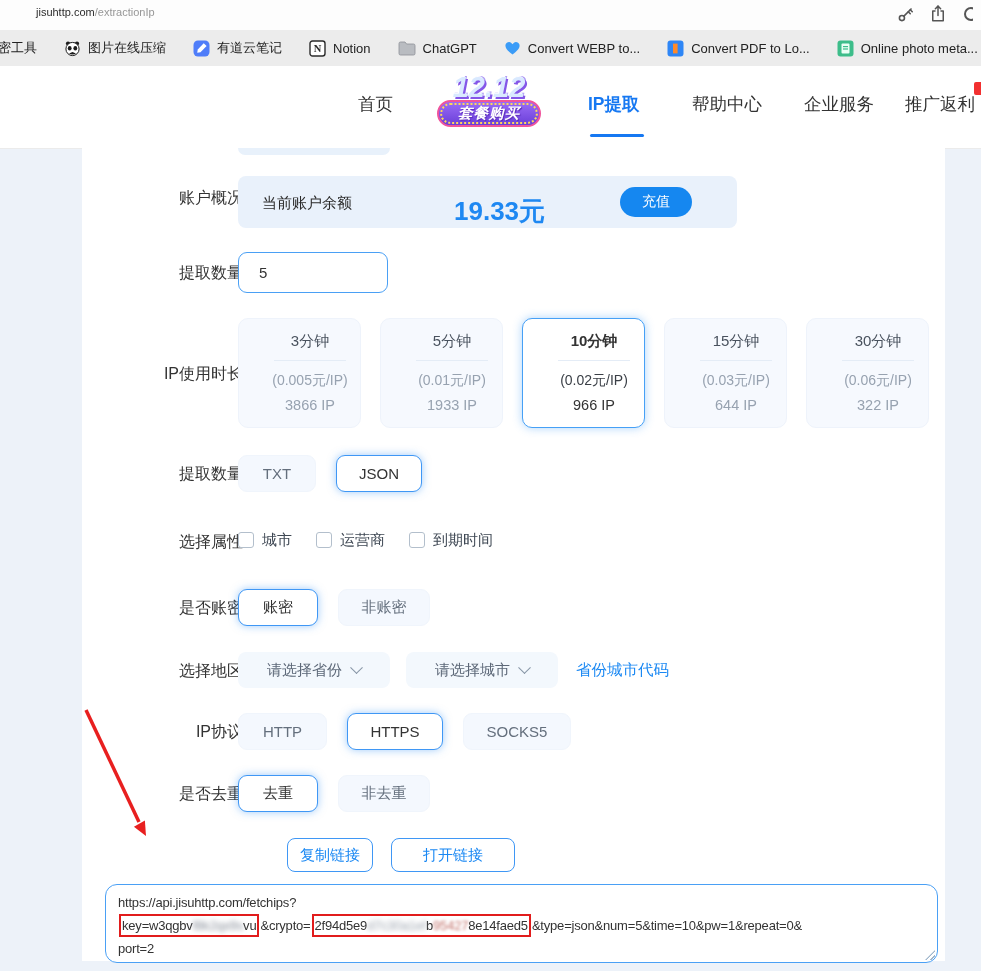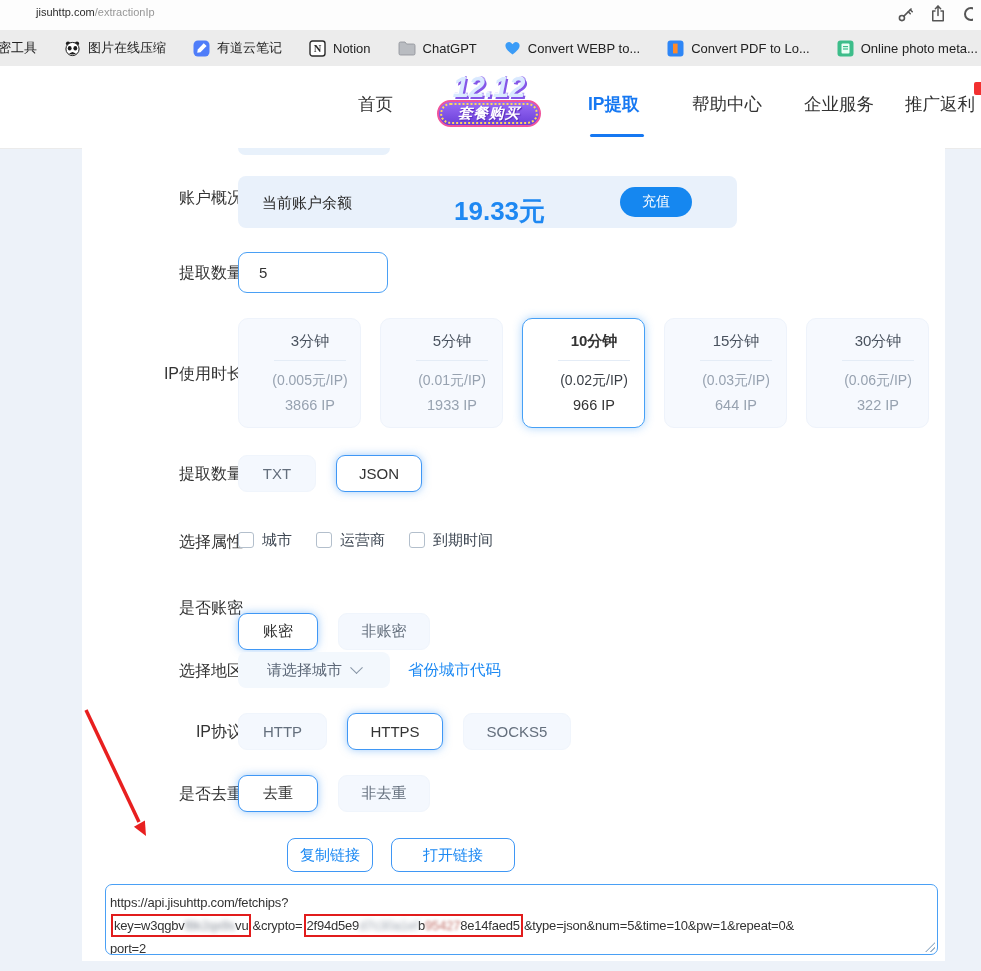--- a/index.html
+++ b/index.html
@@ -71,21 +71,21 @@
   .region-row{position:absolute;left:156px;top:504px;display:flex;gap:16px;align-items:center;}
   .dd{width:152px;height:36px;background:#f3f8fd;border-radius:8px;display:flex;align-items:center;justify-content:center;gap:10px;font-size:15px;color:#5d6878;cursor:pointer;}
   .chev{width:8px;height:8px;border-right:1.5px solid #8795a6;border-bottom:1.5px solid #8795a6;transform:rotate(45deg) translate(-2px,-2px);}
   .region-link{margin-left:2px;font-size:15.5px;font-weight:500;color:#1a88f3;cursor:pointer;text-align:center;}
 
   .gen-btn{position:absolute;left:23px;top:690px;width:126px;height:34px;border-radius:8px;background:#4aa0f6;color:#fff;font-size:15px;font-weight:500;display:flex;align-items:center;justify-content:center;cursor:pointer;}
   .ghost-btn{position:absolute;top:690px;height:34px;box-sizing:border-box;border:1px solid #3f97f5;border-radius:8px;background:#fff;color:#1a88f3;font-size:15px;font-weight:500;display:flex;align-items:center;justify-content:center;cursor:pointer;}
   .copy-btn{left:205px;width:86px;}
   .open-btn{left:309px;width:124px;}
 
-  .api-box{position:absolute;left:23px;top:736px;width:833px;height:71px;box-sizing:border-box;border:1.5px solid #4aa0f5;border-radius:7px;background:#fff;padding:6px 4px;font-size:13px;line-height:23px;color:#333;letter-spacing:-0.2px;overflow:hidden;cursor:text;}
+  .api-box{position:absolute;left:23px;top:736px;width:833px;height:79px;box-sizing:border-box;border:1.5px solid #4aa0f5;border-radius:12px;background:#fff;padding:6px 12px;font-size:13px;line-height:23px;color:#333;letter-spacing:-0.2px;overflow:hidden;cursor:text;}
   .api-line{white-space:nowrap;}
   .redbox{display:inline-block;border:2px solid #e11c1c;padding:0 1px;margin:0 1px;line-height:19px;}
   .mask{filter:blur(2.6px);color:#868d98;}
   .mask2{filter:blur(2.6px);color:#9aa2ad;}
   .mask3{filter:blur(1.4px);color:#c4766f;}
   .resize-handle{position:absolute;right:2px;bottom:2px;width:10px;height:10px;background:repeating-linear-gradient(135deg,transparent 0 2.5px,#9fb6cc 2.5px 4px);clip-path:polygon(100% 0,100% 100%,0 100%);}
 
   .arrow-svg{position:absolute;left:0;top:0;width:981px;height:971px;pointer-events:none;z-index:60;}
 </style>
 </head>
@@ -261,27 +261,31 @@
           <span class="cb"></span>
           <span class="albl">运营商</span>
         </div>
       <div class="attr">
           <span class="cb"></span>
           <span class="albl">到期时间</span>
         </div>
     </div>
 
     <div class="rlabel" style="top:450px;">是否账密</div>
-    <div class="optrow" style="top:465px;">
+    <div class="optrow" style="top:441px;">
       <div class="opt selected" style="width:80px;">账密</div>
       <div class="opt" style="width:92px;">非账密</div>
     </div>
 
     <div class="rlabel" style="top:513px;">选择地区</div>
     <div class="region-row">
+      <div class="dd">
+          <span>请选择省份</span>
+          <span class="chev"></span>
+        </div>
       <div class="dd">
           <span>请选择城市</span>
           <span class="chev"></span>
         </div>
       <div class="region-link">省份城市代码</div>
     </div>
 
     <div class="rlabel" style="top:574px;">IP协议</div>
     <div class="optrow" style="top:565px;">
       <div class="opt" style="width:89px;">HTTP</div>

